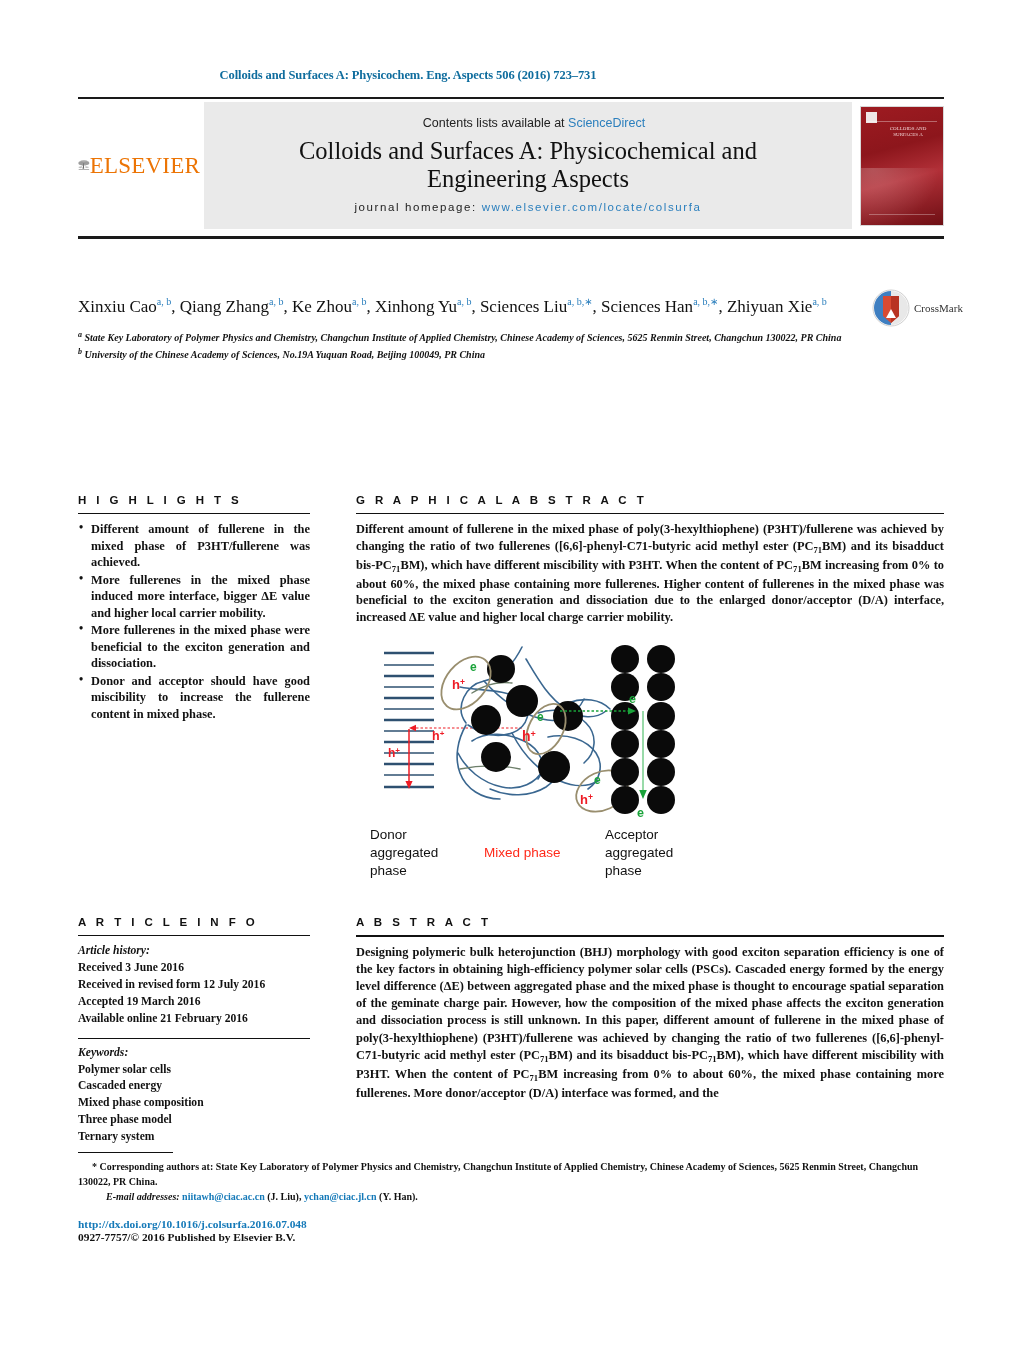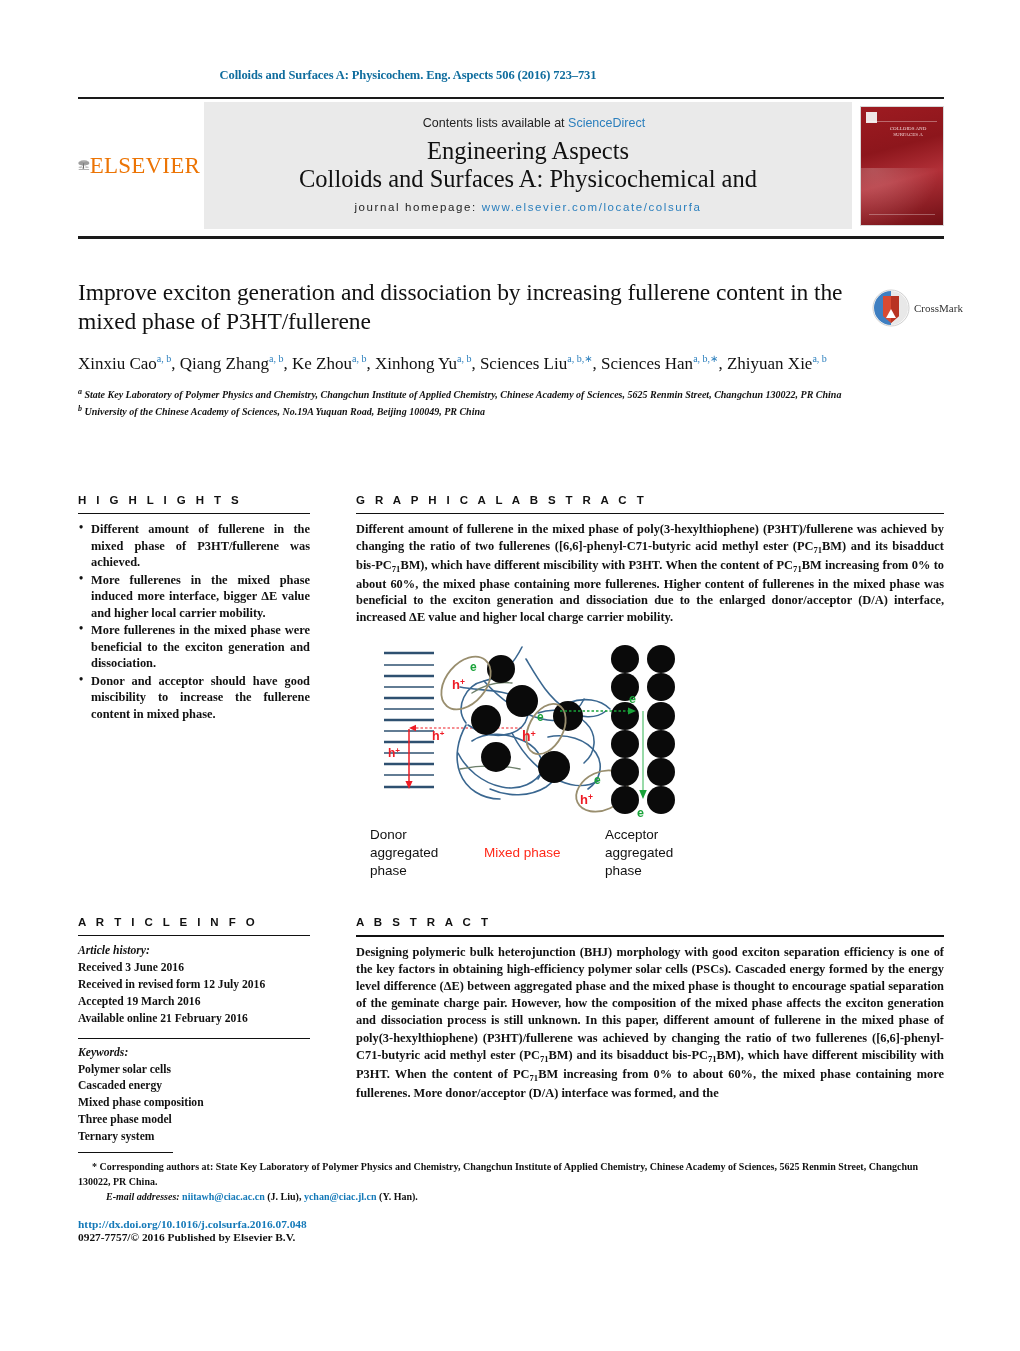--- a/index.html
+++ b/index.html
@@ -216,43 +216,42 @@
           </g>
         </svg>
         <div class="els-word">ELSEVIER</div>
       </div>
 
       <div class="journal-box">
         <div class="contents-line">
           <span>Contents lists available at </span><span class="sd">ScienceDirect</span>
         </div>
         <div class="journal-title">
+          <div>Colloids and Surfaces A: Physicochemical and</div>
           <div>Engineering Aspects</div>
-          <div>Colloids and Surfaces A: Physicochemical and</div>
         </div>
         <div class="homepage">
           <span>journal homepage:</span>
           <span class="url">www.elsevier.com/locate/colsurfa</span>
         </div>
       </div>
 
       <div class="cover">
         <div class="cv-sq"></div>
         <div class="cv-top"></div>
         <div class="cv-t1">COLLOIDS AND SURFACES A</div>
         <div class="cv-wave"></div>
         <div class="cv-bot"></div>
       </div>
 
     </div>
   </div>
   <div class="rule-thick" style="top:236px;"></div>
 
   <div class="titleblock">
-    <div class="art-title">Improve exciton generation and dissociation by increasing fullerene content in the mixed phase of P3HT/fullerene</div>
     <div class="authors"><span>Xinxiu Cao</span><sup>a, b</sup>, <span>Qiang Zhang</span><sup>a, b</sup>, <span>Ke Zhou</span><sup>a, b</sup>, <span>Xinhong Yu</span><sup>a, b</sup>, <span>Sciences Liu</span><sup>a, b,∗</sup>, <span>Sciences Han</span><sup>a, b,∗</sup>, <span>Zhiyuan Xie</span><sup>a, b</sup></div>
     <div class="affil">
         <div><sup>a</sup> State Key Laboratory of Polymer Physics and Chemistry, Changchun Institute of Applied Chemistry, Chinese Academy of Sciences, 5625 Renmin Street, Changchun 130022, PR China</div>
         <div><sup>b</sup> University of the Chinese Academy of Sciences, No.19A Yuquan Road, Beijing 100049, PR China</div>
       </div>
   </div>
 
   <div class="crossmark">
     <svg class="cm-badge" viewBox="0 0 38 38">
       <circle cx="19" cy="19" r="18" fill="#ffffff" stroke="#cfcfcf" stroke-width="1"></circle>

